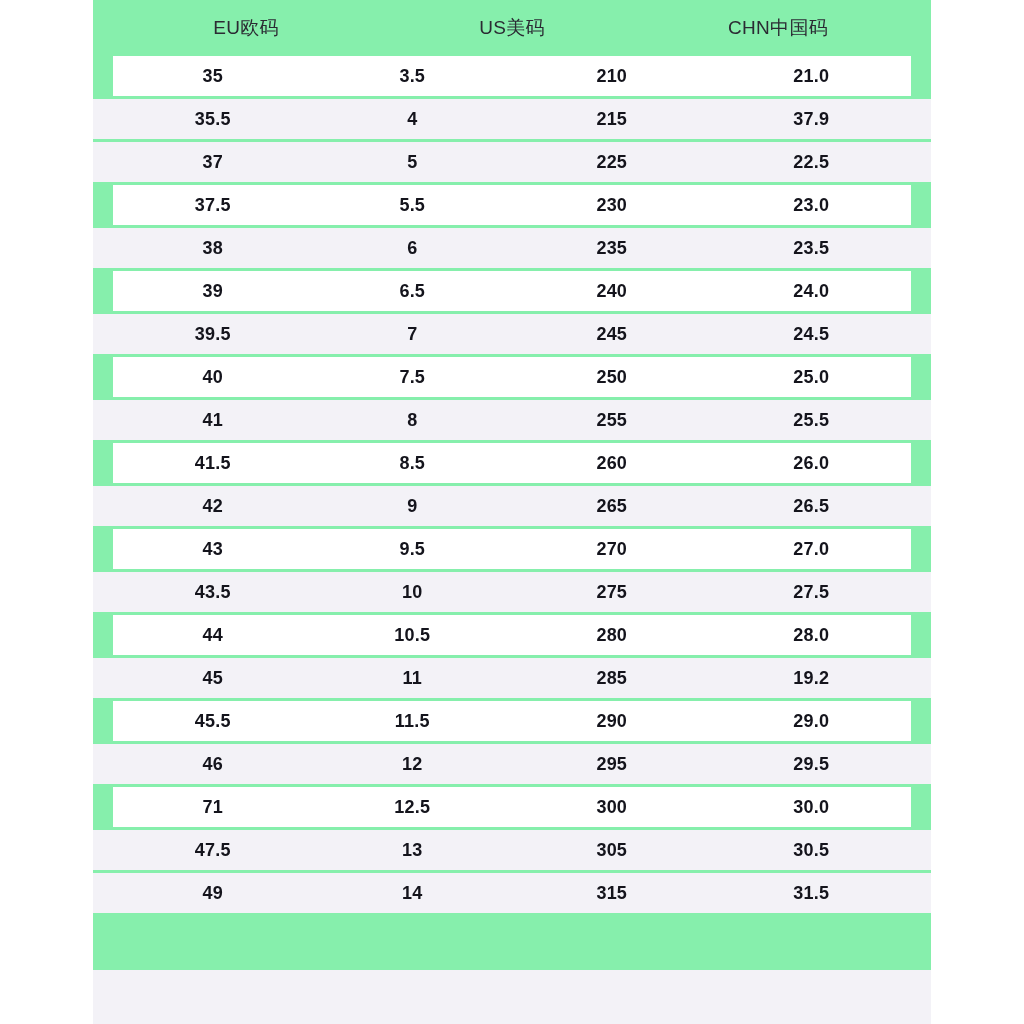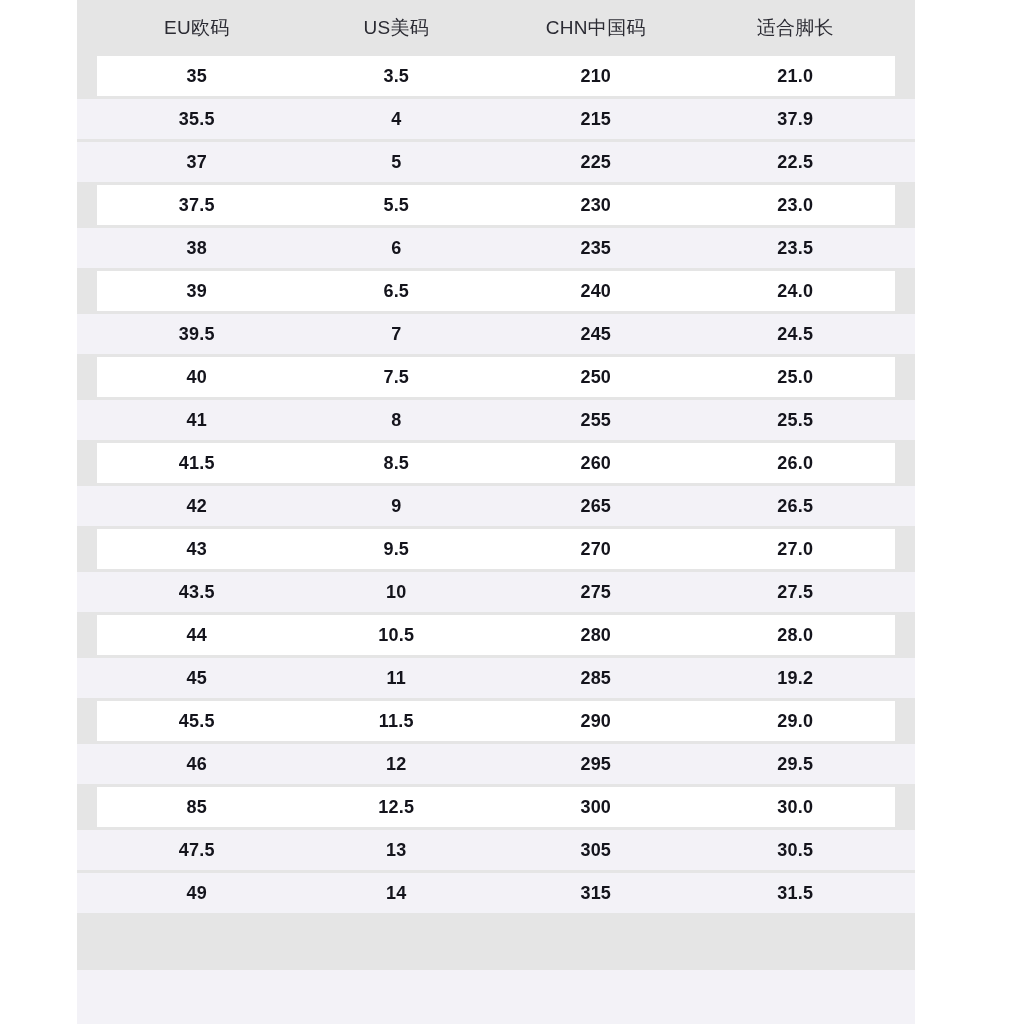--- a/index.html
+++ b/index.html
@@ -9,25 +9,25 @@
   body {
     width: 1024px;
     height: 1024px;
     background: #ffffff;
     font-family: "Liberation Sans", "DejaVu Sans", sans-serif;
     overflow: hidden;
   }
 
   #size-chart-panel {
     position: absolute;
-    left: 77px;
+    left: 93px;
     top: 0;
     width: 838px;
     height: 1024px;
-    background: #e5e5e5;
+    background: #86efac;
     box-sizing: border-box;
   }
 
   #size-chart-table {
     width: 100%;
     height: 100%;
     display: flex;
     flex-direction: column;
   }
 
@@ -96,21 +96,20 @@
 </head>
 <body>
 
 <div id="size-chart-panel">
   <div id="size-chart-table">
 
     <div class="header-row">
       <div class="header-cell">EU欧码</div>
       <div class="header-cell">US美码</div>
       <div class="header-cell">CHN中国码</div>
-      <div class="header-cell">适合脚长</div>
     </div>
 
     <div class="rows-wrap" id="rows-wrap">
         <div class="data-row odd">
           <div class="data-cell">35</div>
           <div class="data-cell">3.5</div>
           <div class="data-cell">210</div>
           <div class="data-cell">21.0</div>
         </div>
         <div class="data-row even">
@@ -203,21 +202,21 @@
           <div class="data-cell">290</div>
           <div class="data-cell">29.0</div>
         </div>
         <div class="data-row even">
           <div class="data-cell">46</div>
           <div class="data-cell">12</div>
           <div class="data-cell">295</div>
           <div class="data-cell">29.5</div>
         </div>
         <div class="data-row odd">
-          <div class="data-cell">85</div>
+          <div class="data-cell">71</div>
           <div class="data-cell">12.5</div>
           <div class="data-cell">300</div>
           <div class="data-cell">30.0</div>
         </div>
         <div class="data-row even">
           <div class="data-cell">47.5</div>
           <div class="data-cell">13</div>
           <div class="data-cell">305</div>
           <div class="data-cell">30.5</div>
         </div>

